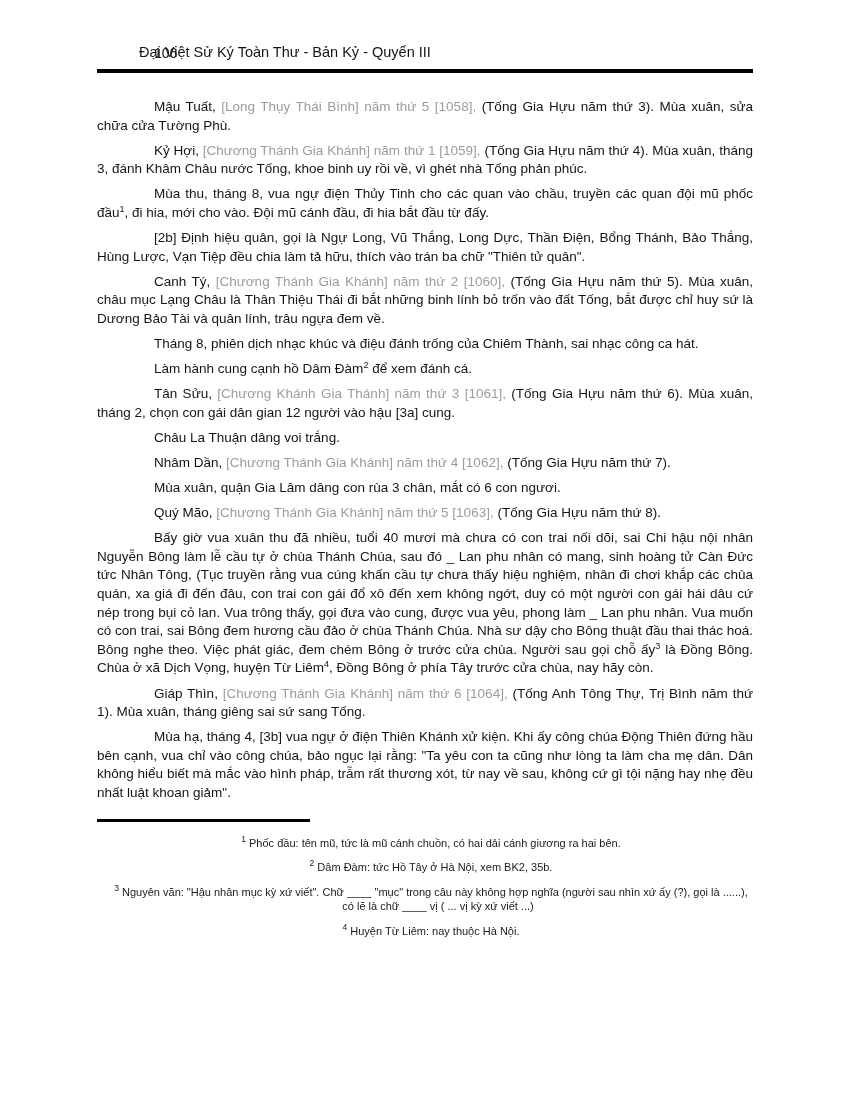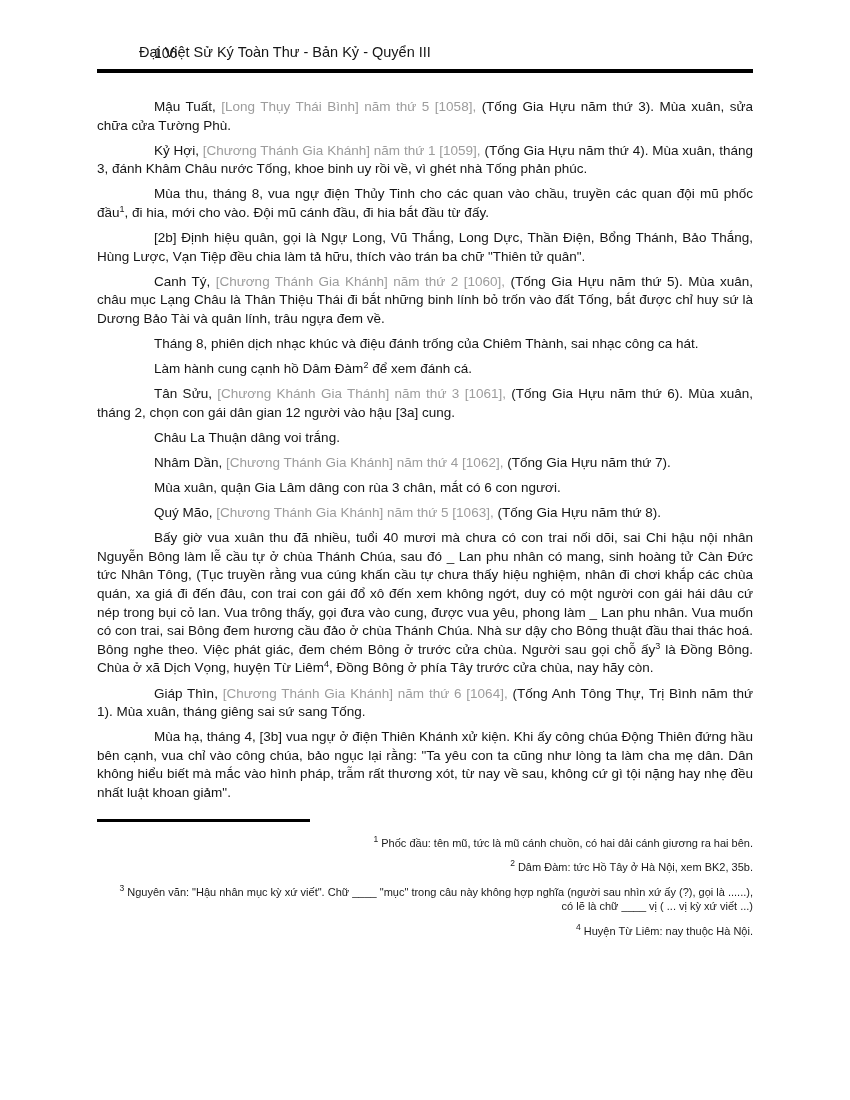--- a/index.html
+++ b/index.html
@@ -44,21 +44,21 @@
   .fnsep {
     width: 213px; height: 3px; background: #000000;
     margin: 16px 0 14px 0;
   }
   .footnote {
     font-size: 11px;
     line-height: 14.5px;
     margin: 0 0 10px 12px;
     padding-left: 14px;
     text-indent: -14px;
-    text-align: right;
+    text-align: center;
     color: #1a1a1a;
   }
   .footnote sup { font-size: 8.5px; }
 </style>
 </head>
 <body>
 
 <div class="page">
   <div class="header">
     <span class="pagenum">106</span>

